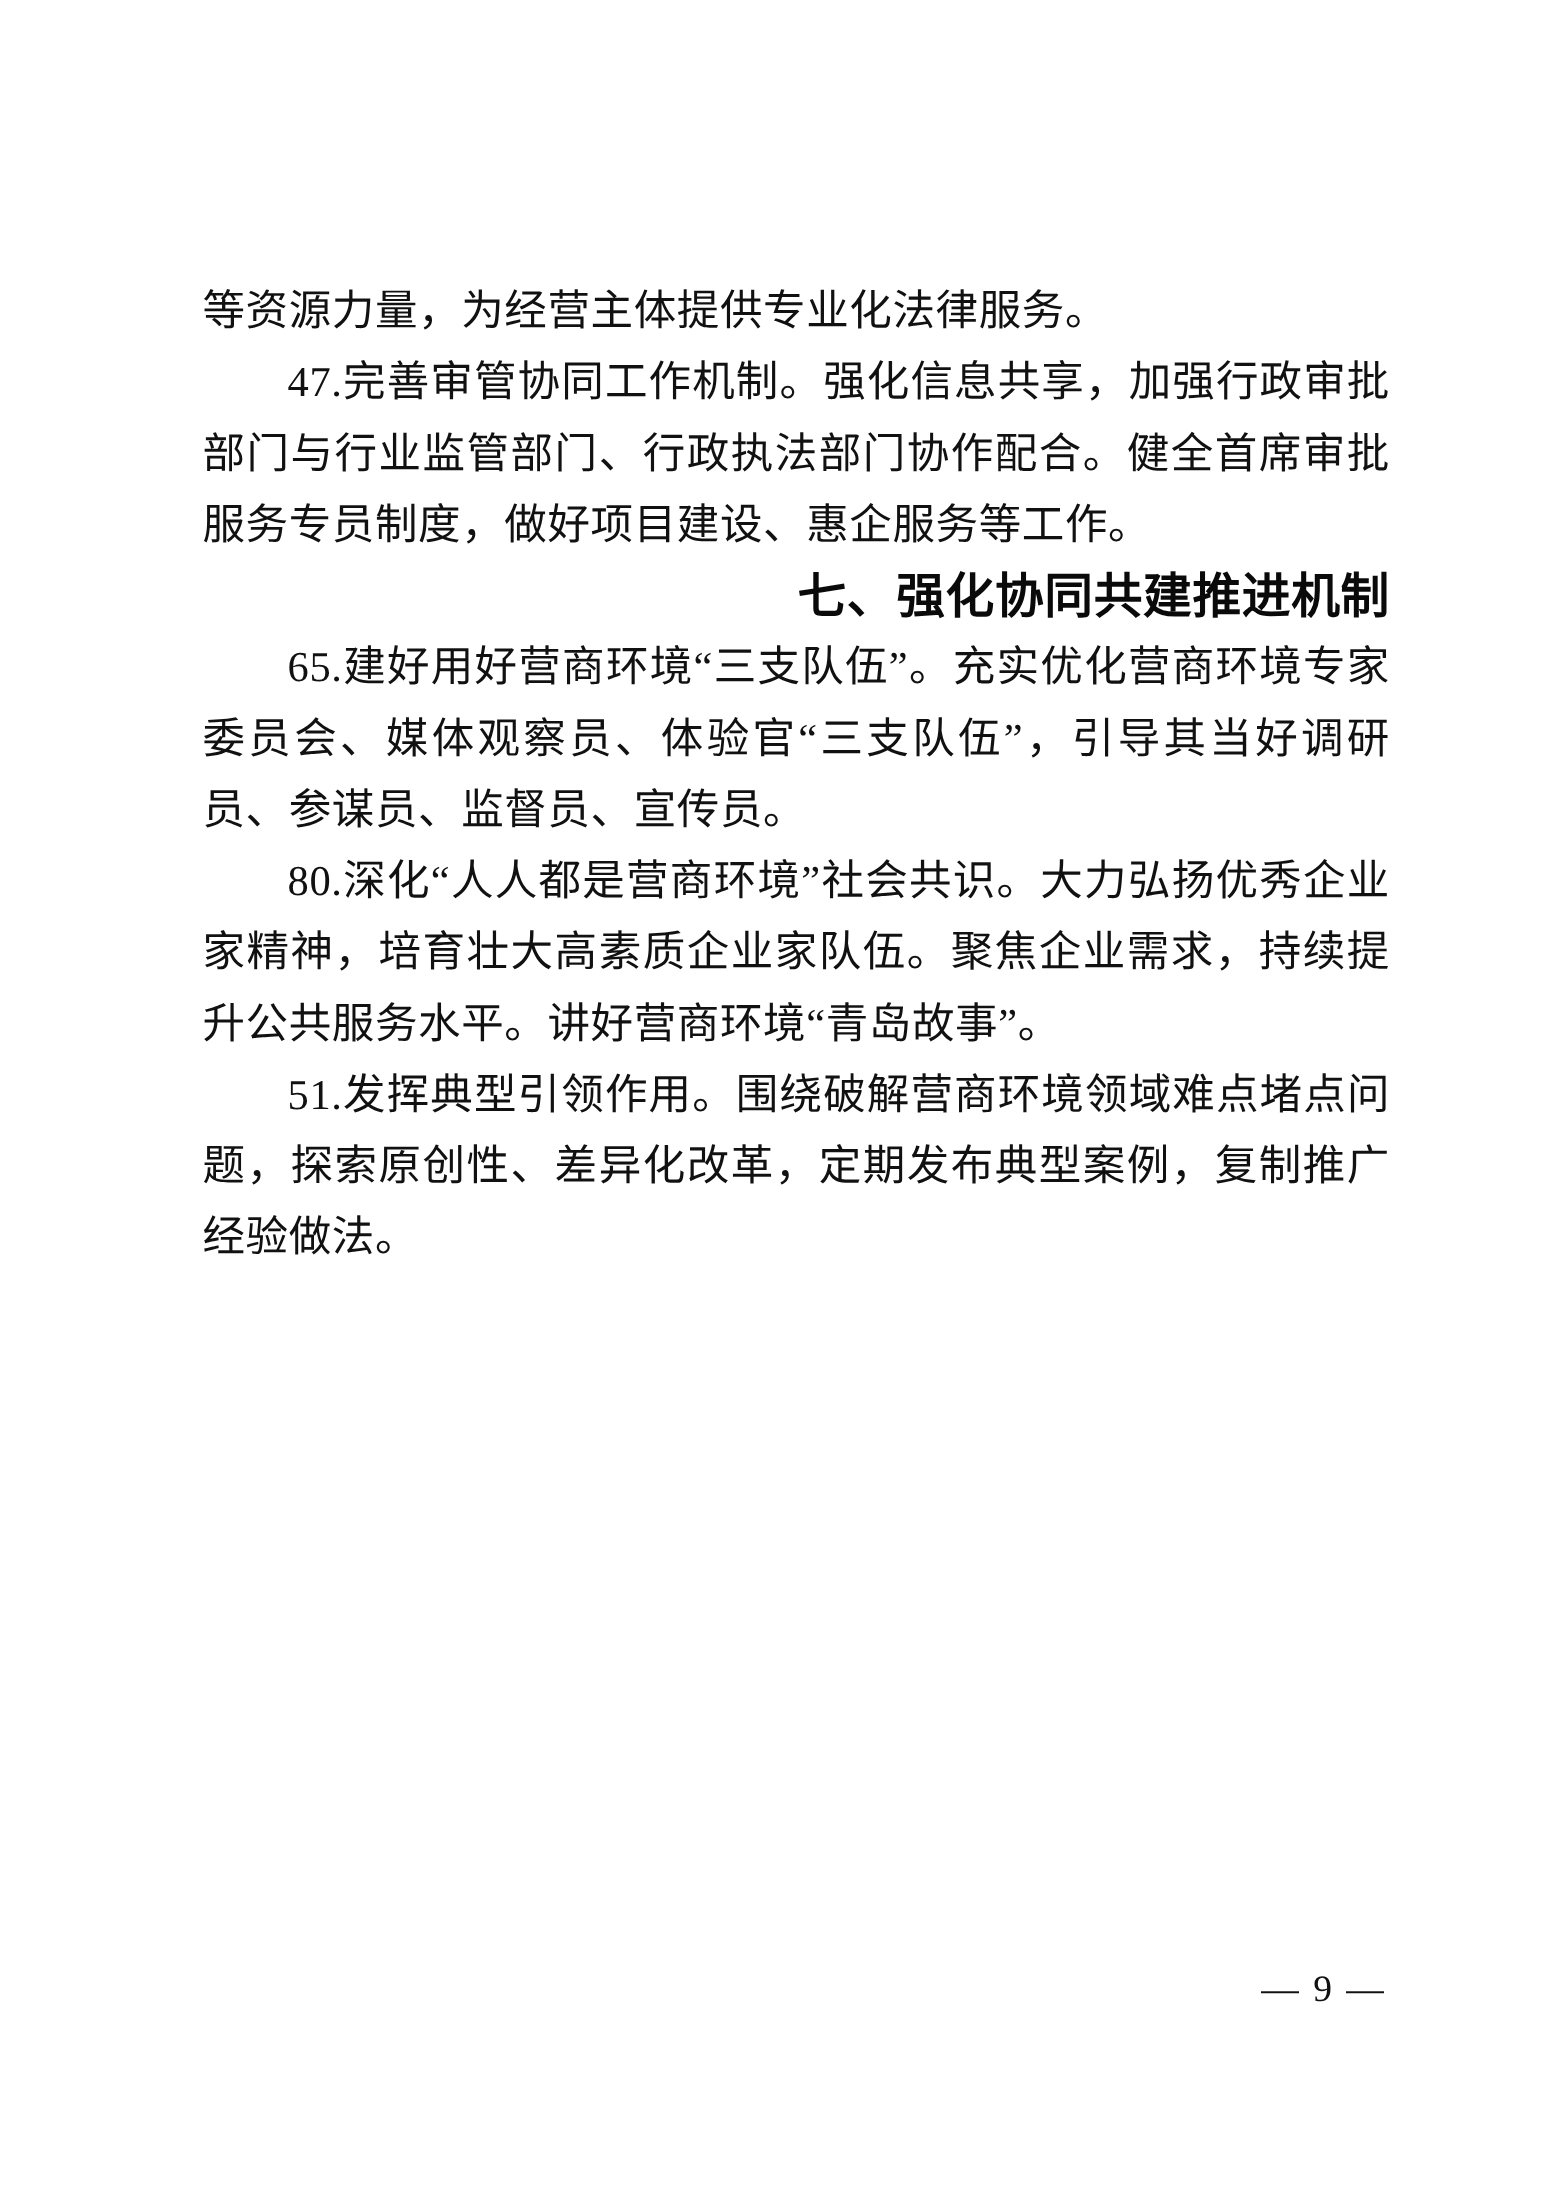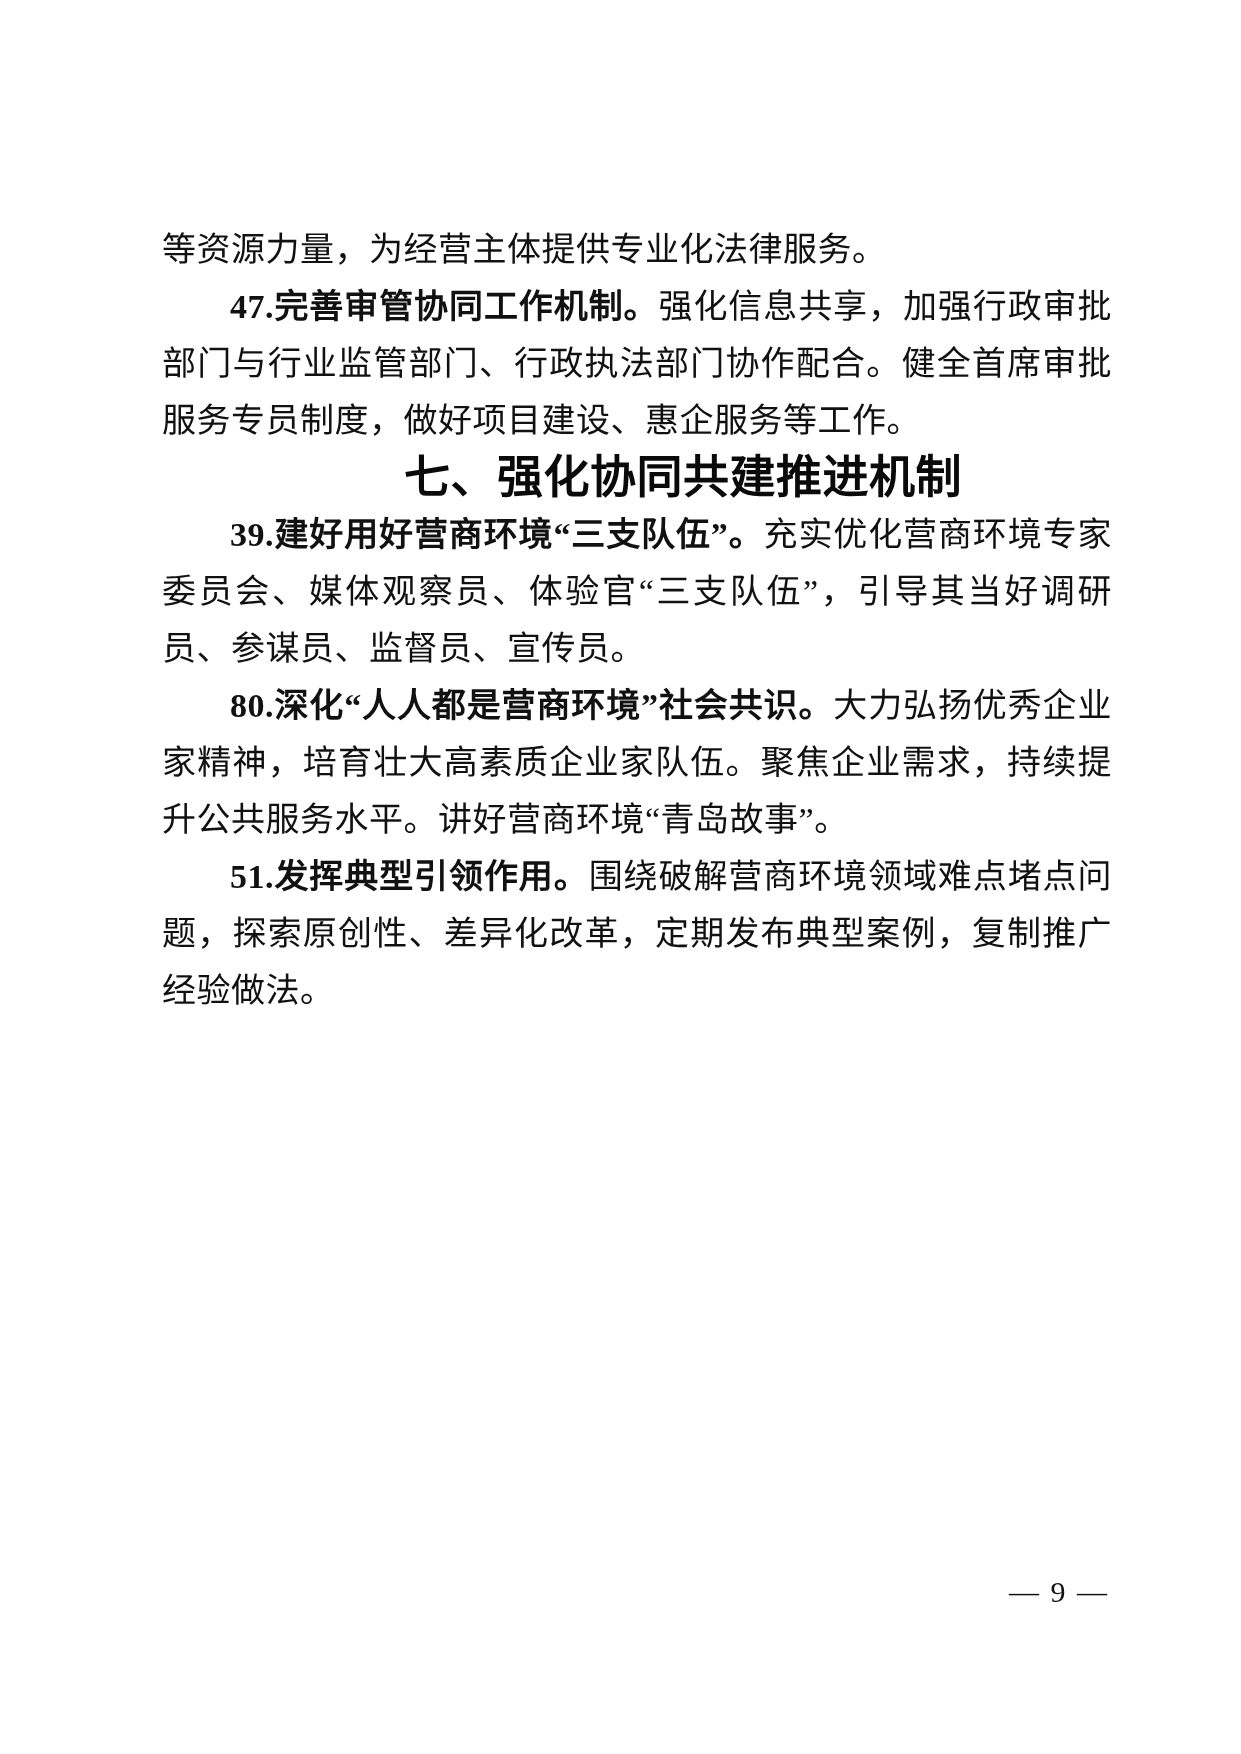--- a/index.html
+++ b/index.html
@@ -29,31 +29,31 @@
   }
   .content p {
     margin: 0;
     padding: 0;
     text-indent: 2em;
   }
   .content p.continuation {
     text-indent: 0;
   }
   .lead {
-    font-weight: 700;
+    font-weight: 400;
   }
   h2.section {
     margin: 0;
     padding: 0;
     text-indent: 2em;
     font-family: "Liberation Sans", "DejaVu Sans", sans-serif;
     font-weight: 700;
-    font-size: 46px;
+    font-size: 39px;
     line-height: 57px;
-    text-align: center;
+    text-align: right;
     color: #0a0a0a;
   }
   .page-number {
     position: absolute;
     top: 1575px;
     right: 156px;
     font-size: 30px;
     line-height: 34px;
     letter-spacing: 2px;
     color: #111111;
@@ -66,21 +66,21 @@
 <div class="page">
   <div class="content">
 
     <p class="continuation">等资源力量，为经营主体提供专业化法律服务。</p>
 
     <p><span class="lead">47.完善审管协同工作机制。</span><span>强化信息共享，加强行政审批部门与行业监管部门、行政执法部门协作配合。健全首席审批服务专员制度，做好项目建设、惠企服务等工作。</span></p>
 
     <h2 class="section">七、强化协同共建推进机制</h2>
 
 
-    <p><span class="lead">39.建好用好营商环境“三支队伍”。</span><span>充实优化营商环境专家委员会、媒体观察员、体验官“三支队伍”，引导其当好调研员、参谋员、监督员、宣传员。</span></p>
+    <p><span class="lead">65.建好用好营商环境“三支队伍”。</span><span>充实优化营商环境专家委员会、媒体观察员、体验官“三支队伍”，引导其当好调研员、参谋员、监督员、宣传员。</span></p>
 
     <p><span class="lead">80.深化“人人都是营商环境”社会共识。</span><span>大力弘扬优秀企业家精神，培育壮大高素质企业家队伍。聚焦企业需求，持续提升公共服务水平。讲好营商环境“青岛故事”。</span></p>
 
     <p><span class="lead">51.发挥典型引领作用。</span><span>围绕破解营商环境领域难点堵点问题，探索原创性、差异化改革，定期发布典型案例，复制推广经验做法。</span></p>
 
 
   </div>
 
   <div class="page-number">— 9 —</div>
 </div>

